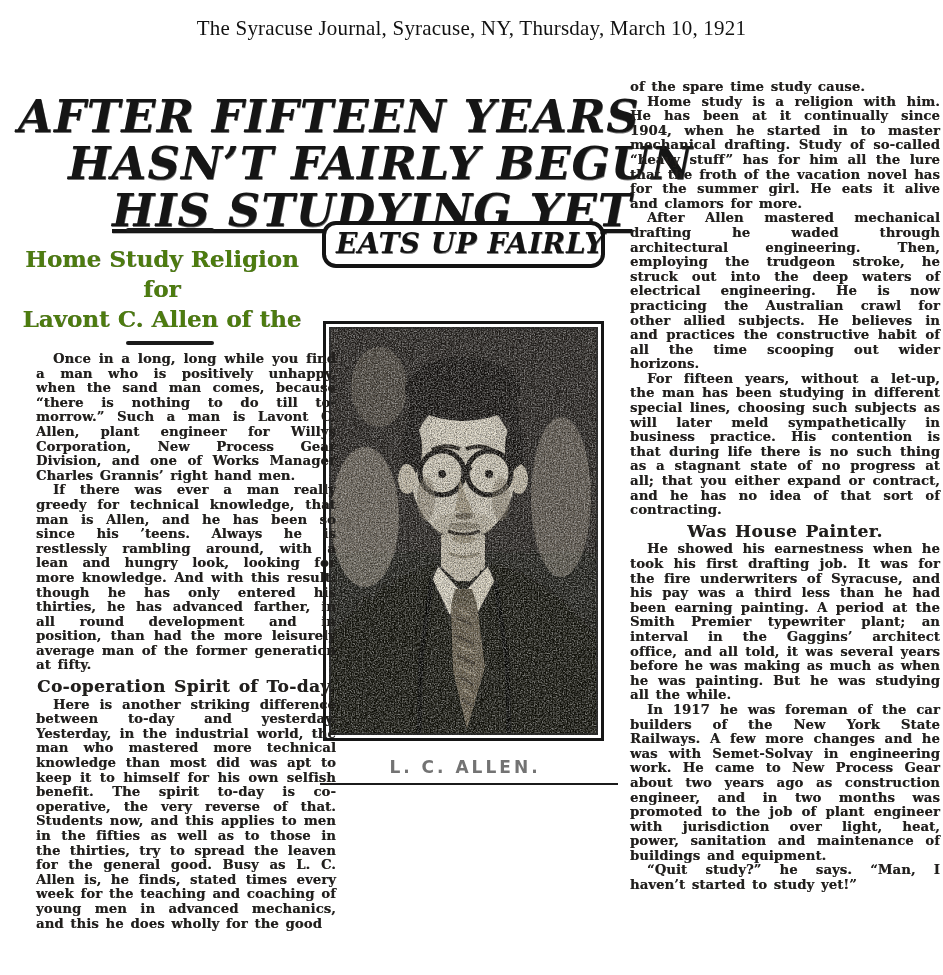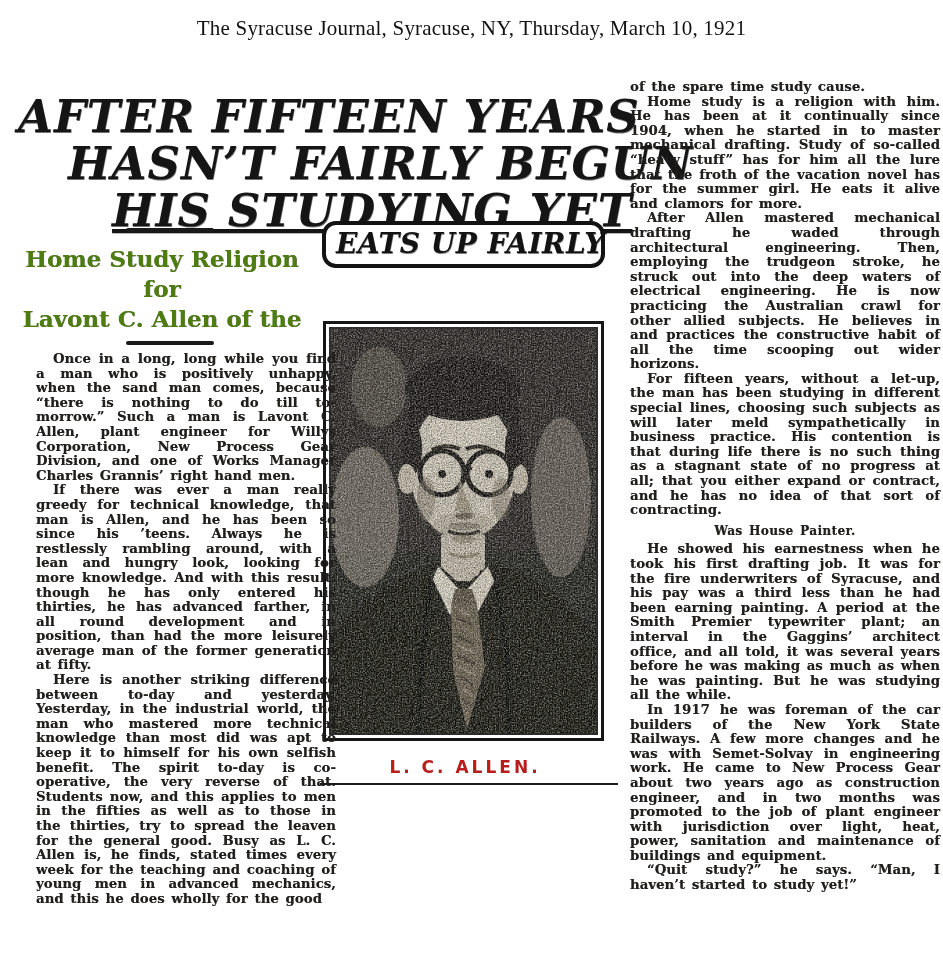--- a/index.html
+++ b/index.html
@@ -42,35 +42,35 @@
   }
   .kicker .kl.k1{text-align:right;margin-right:2px;}
   
   .photo{
     position:absolute;left:323px;top:321px;width:281px;height:420px;
     box-sizing:border-box;border:3px solid #161616;padding:3px;background:#fff;
   }
   .photo svg{display:block;width:100%;height:100%;}
   .caption{
     position:absolute;left:322px;top:756px;width:286px;text-align:center;
-    font:700 17px/22px "DejaVu Sans",sans-serif;letter-spacing:3px;color:#b91c1c;
+    font:700 17px/22px "DejaVu Sans",sans-serif;letter-spacing:3px;color:#737373;
   }
   .caption-rule{position:absolute;left:320px;top:783px;width:298px;height:2px;background:#1b1b1b;}
   
   .col{
     position:absolute;text-align:justify;
     font:700 13.2px/14.6px "DejaVu Serif",serif;color:#211f1d;
     word-spacing:2px;letter-spacing:.1px;
     text-shadow:.3px .3px 0 rgba(25,23,20,.6);
   }
   .col p{margin:0;text-indent:17px;}
   .col p.no-indent{text-indent:0;}
   .col .subhead{
     text-align:center;text-indent:0;margin:6px 0 4px;
-    font-size:12px;letter-spacing:.4px;
+    font-size:17px;letter-spacing:.4px;
   }
   .col.left{left:16px;top:352px;width:300px;margin-left:20px;}
   .col.right{left:630px;top:80px;width:310px;}
 </style>
 </head>
 <body>
 
 <div class="page">
 
   <div class="masthead">The Syracuse Journal, Syracuse, NY, Thursday, March 10, 1921</div>
@@ -174,20 +174,21 @@
       <rect x="1" y="1" width="267" height="406" fill="none" stroke="#2a2a2a" stroke-width="1.5"></rect>
     </svg>
   </figure>
 
   <div class="caption">L. C. ALLEN.</div>
   <div class="caption-rule"></div>
 
   <div class="col left">
     <p>Once in a long, long while you find a man who is positively unhappy, when the sand man comes, because “there is nothing to do till to-morrow.” Such a man is Lavont C. Allen, plant engineer for Willys Corporation, New Process Gear Division, and one of Works Manager Charles Grannis’ right hand men.</p>
     <p>If there was ever a man really greedy for technical knowledge, that man is Allen, and he has been so since his ’teens. Always he is restlessly rambling around, with a lean and hungry look, looking for more knowledge. And with this result: though he has only entered his thirties, he has advanced farther, in all round development and in position, than had the more leisurely average man of the former generation at fifty.</p>
+    <p class="subhead">Co-operation Spirit of To-day.</p>
     <p>Here is another striking difference between to-day and yesterday. Yesterday, in the industrial world, the man who mastered more technical knowledge than most did was apt to keep it to himself for his own selfish benefit. The spirit to-day is co-operative, the very reverse of that. Students now, and this applies to men in the fifties as well as to those in the thirties, try to spread the leaven for the general good. Busy as L. C. Allen is, he finds, stated times every week for the teaching and coaching of young men in advanced mechanics, and this he does wholly for the good</p>
   </div>
 
   <div class="col right">
     <p class="no-indent">of the spare time study cause.</p>
     <p>Home study is a religion with him. He has been at it continually since 1904, when he started in to master mechanical drafting. Study of so-called “heavy stuff” has for him all the lure that the froth of the vacation novel has for the summer girl. He eats it alive and clamors for more.</p>
     <p>After Allen mastered mechanical drafting he waded through architectural engineering. Then, employing the trudgeon stroke, he struck out into the deep waters of electrical engineering. He is now practicing the Australian crawl for other allied subjects. He believes in and practices the constructive habit of all the time scooping out wider horizons.</p>
     <p>For fifteen years, without a let-up, the man has been studying in different special lines, choosing such subjects as will later meld sympathetically in business practice. His contention is that during life there is no such thing as a stagnant state of no progress at all; that you either expand or contract, and he has no idea of that sort of contracting.</p>
     <p class="subhead">Was House Painter.</p>
     <p>He showed his earnestness when he took his first drafting job. It was for the fire underwriters of Syracuse, and his pay was a third less than he had been earning painting. A period at the Smith Premier typewriter plant; an interval in the Gaggins’ architect office, and all told, it was several years before he was making as much as when he was painting. But he was studying all the while.</p>

